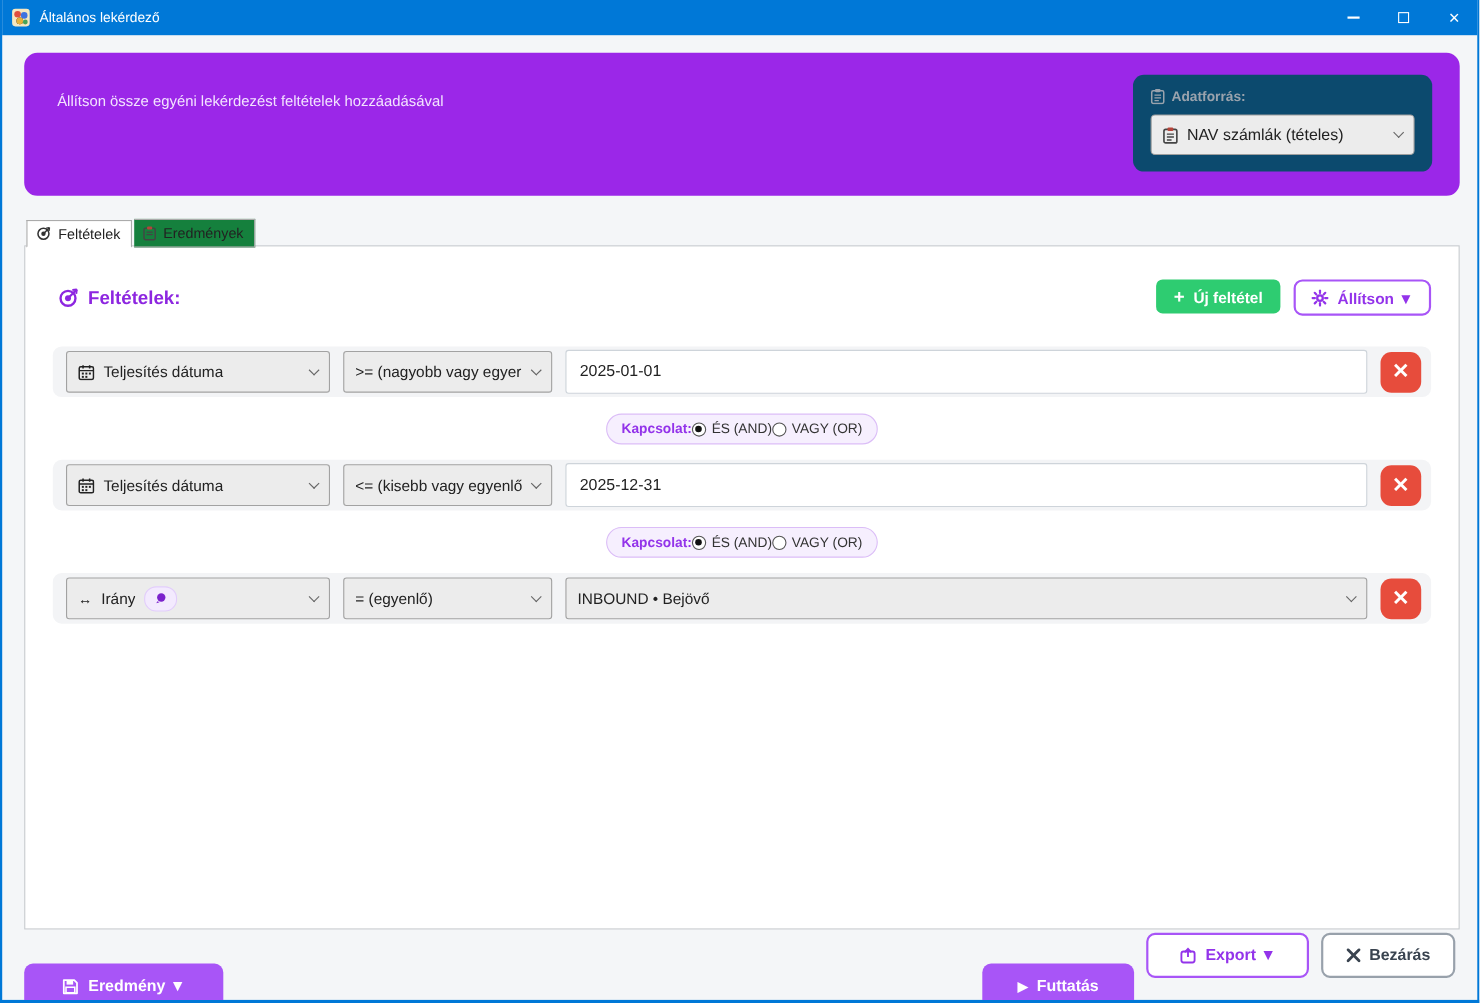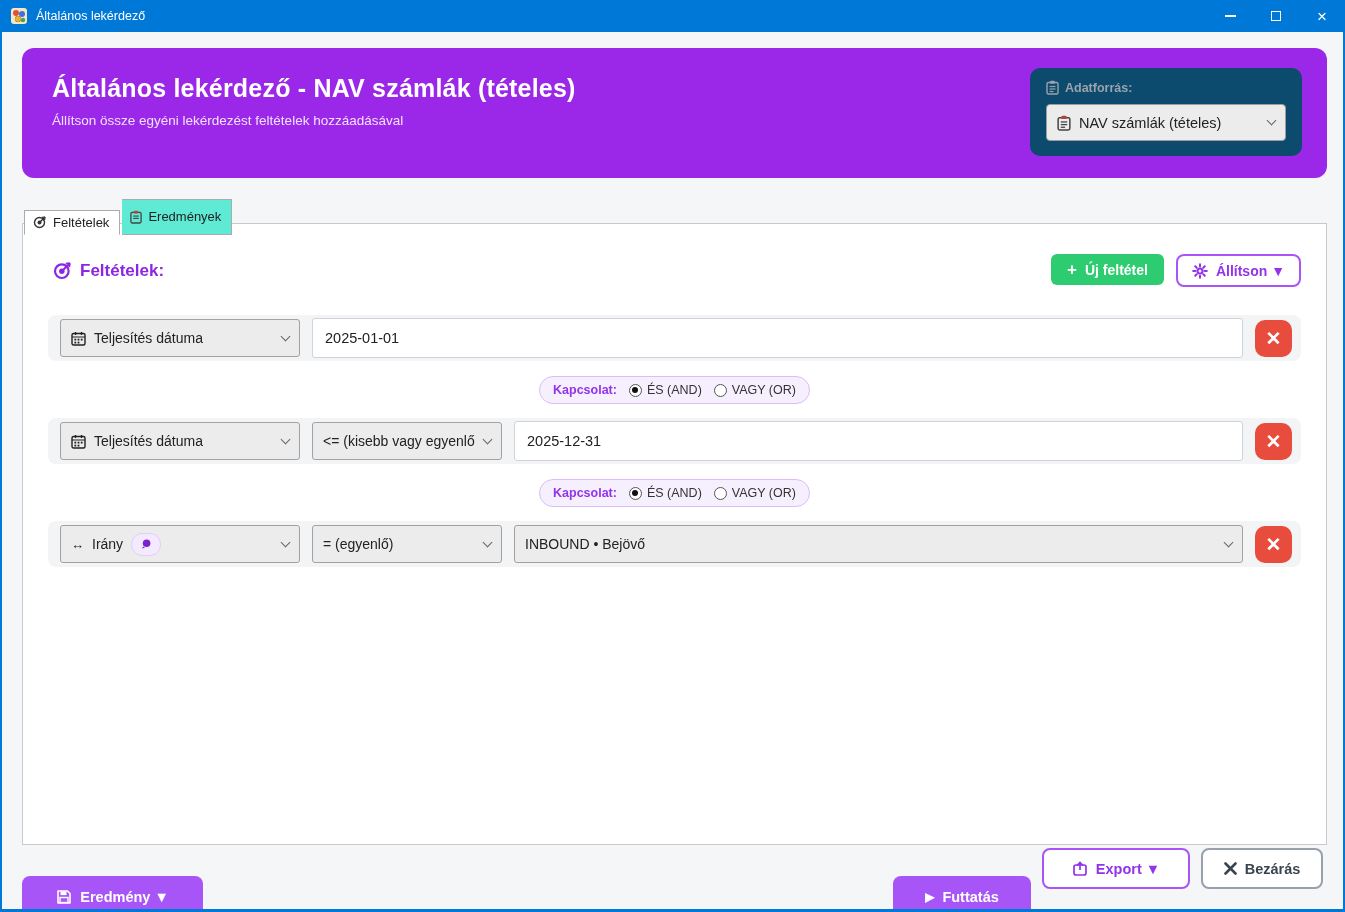--- a/index.html
+++ b/index.html
@@ -38,21 +38,21 @@
     display:flex; align-items:center; gap:8px; padding:0 10px; font-size:14.5px; color:#222; cursor:default;
   }
   .chev { width:7px; height:7px; border-right:1.6px solid #666; border-bottom:1.6px solid #666; transform:rotate(45deg); margin-left:auto; margin-top:-4px; flex:none; }
   
   .tabs { position:absolute; left:22px; top:199px; display:flex; align-items:flex-end; z-index:2; }
   .tab {
     display:flex; align-items:center; gap:6px; font-size:13px; color:#222;
     border:1px solid #ababab; padding:4px 10px 5px 8px; cursor:default;
   }
   .tab.active { background:#fff; height:25px; border-bottom:1px solid #fff; position:relative; z-index:3; }
-  .tab.inactive { background:#5eead4; height:36px; margin-left:2px; border-left:none;align-items:center; }
+  .tab.inactive { background:#15803d; height:26px; margin-left:2px; border-left:none;align-items:center; }
   
   .panel {
     position:absolute; left:20px; top:223px; width:1305px; height:622px;
     background:#fff; border:1px solid #c6cace;
   }
   .panel-head { display:flex; align-items:center; justify-content:space-between; padding:30px 25px 0 30px; }
   .cond-heading { display:flex; align-items:center; gap:8px; font-size:17px; font-weight:bold; color:#8d26e0; }
   .head-buttons { display:flex; gap:12px; }
   .btn { display:flex; align-items:center; justify-content:center; gap:8px; font-weight:bold; cursor:default; }
   .btn-green { background:#2ECC71; color:#fff; border:none; border-radius:6px; height:31px; padding:0 16px; font-size:14px; }
@@ -75,21 +75,21 @@
   .val-input {
     flex:1; height:40px; border:1px solid #ced4da; border-radius:3px; background:#fff;
     font-size:14.5px; color:#222; padding:0 12px; font-family:"Liberation Sans", sans-serif; outline:none;
   }
   .btn-del {
     width:37px; height:37px; background:#E74C3C; border:none; border-radius:10px; flex:none;
     color:#fff; font-size:19px; font-weight:bold; display:flex; align-items:center; justify-content:center; cursor:default;
   }
   .connector-wrap { display:flex; justify-content:center; padding:15px 0 14px 0; }
   .connector {
-    display:flex; align-items:center; gap:12px; background:#F6EFFE; border:1px solid #DBBDF7;
+    display:flex; align-items:center; gap:0; background:#F6EFFE; border:1px solid #DBBDF7;
     border-radius:14px; height:28px; padding:1px 13px; font-size:12.5px;justify-content:center;
   }
   .connector-label { color:#9333EA; font-weight:bold; }
   .radio-opt { display:flex; align-items:center; gap:5px; color:#333; cursor:default; }
   .radio { width:13px; height:13px; border:1.4px solid #555; border-radius:50%; display:inline-flex; align-items:center; justify-content:center; background:#fff; }
   .radio.checked::after { content:""; width:6px; height:6px; background:#111; border-radius:50%; }
   .irany-badge {
     display:inline-flex; align-items:center; justify-content:center; width:30px; height:23px;
     background:#f3eafe; border:1px solid #e2cdfb; border-radius:11px; flex:none;
   }
@@ -127,21 +127,20 @@
       <div class="win-btn">
           <span class="glyph-max"></span>
         </div>
       <div class="win-btn">
           <span class="glyph-close">×</span>
         </div>
     </div>
   </div>
 
   <div class="header">
-    <div class="header-title">Általános lekérdező - NAV számlák (tételes)</div>
     <div class="header-subtitle">Állítson össze egyéni lekérdezést feltételek hozzáadásával</div>
     <div class="ds-card">
       <div class="ds-label">
         <svg width="13" height="15" viewBox="0 0 13 15">
           <rect x="1" y="2.5" width="11" height="11.5" rx="1.5" fill="none" stroke="#9aa3ad" stroke-width="1.4"></rect>
           <rect x="4" y="0.8" width="5" height="3" rx="1" fill="#9aa3ad"></rect>
           <line x1="3.5" y1="6.5" x2="9.5" y2="6.5" stroke="#9aa3ad" stroke-width="1.2"></line>
           <line x1="3.5" y1="9" x2="9.5" y2="9" stroke="#9aa3ad" stroke-width="1.2"></line>
           <line x1="3.5" y1="11.5" x2="7.5" y2="11.5" stroke="#9aa3ad" stroke-width="1.2"></line>
         </svg>
@@ -232,20 +231,24 @@
                 <rect x="3.4" y="7.7" width="1.8" height="1.8"></rect>
                 <rect x="6.6" y="7.7" width="1.8" height="1.8"></rect>
                 <rect x="9.8" y="7.7" width="1.8" height="1.8"></rect>
                 <rect x="3.4" y="10.7" width="1.8" height="1.8"></rect>
                 <rect x="6.6" y="10.7" width="1.8" height="1.8"></rect>
               </g>
           </svg>
           <span class="sel-label">Teljesítés dátuma</span>
           <span class="chev"></span>
         </div>
+        <div class="sel sel-op">
+          <span class="sel-label">&gt;= (nagyobb vagy egyer</span>
+          <span class="chev"></span>
+        </div>
         <input class="val-input" value="2025-01-01" style="">
         <button class="btn-del">
             <span>✕</span>
           </button>
       </div>
 
       <div class="connector-wrap">
         <div class="connector">
           <span class="connector-label">Kapcsolat:</span>
           <span class="radio-opt">

